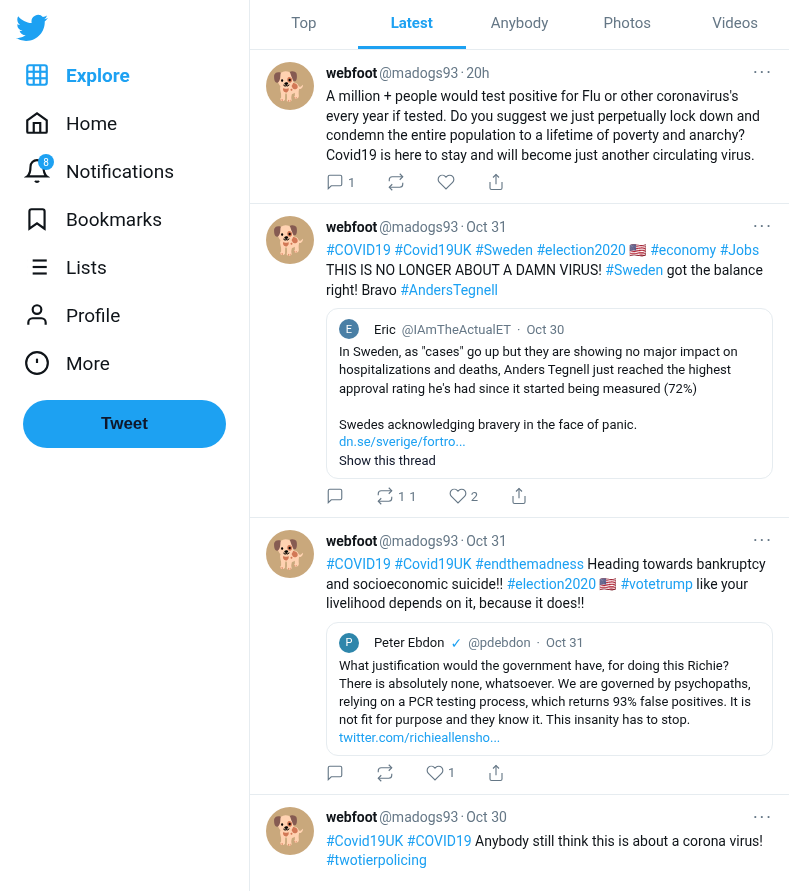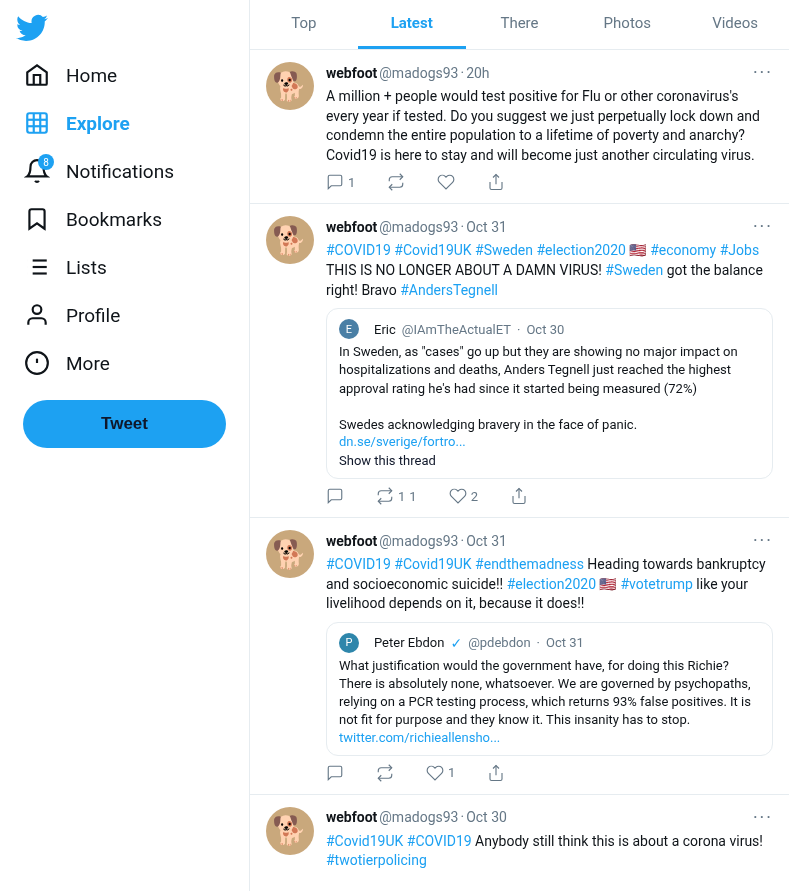--- a/index.html
+++ b/index.html
@@ -150,46 +150,46 @@
 <body>
 
 <div class="sidebar">
   <div class="sidebar-logo">
     <svg viewBox="0 0 24 24" xmlns="http://www.w3.org/2000/svg">
       <path d="M23.954 4.569a10 10 0 0 1-2.825.775 4.958 4.958 0 0 0 2.163-2.723c-.951.555-2.005.959-3.127 1.184a4.92 4.92 0 0 0-8.384 4.482C7.691 8.094 4.066 6.13 1.64 3.161a4.822 4.822 0 0 0-.666 2.475c0 1.71.87 3.213 2.188 4.096a4.904 4.904 0 0 1-2.228-.616v.061a4.923 4.923 0 0 0 3.946 4.827 4.996 4.996 0 0 1-2.212.085 4.937 4.937 0 0 0 4.604 3.417 9.868 9.868 0 0 1-6.102 2.105c-.39 0-.779-.023-1.17-.067a13.995 13.995 0 0 0 7.557 2.209c9.054 0 13.999-7.496 13.999-13.986 0-.209 0-.42-.015-.63a9.936 9.936 0 0 0 2.46-2.548l-.047-.02z"></path>
     </svg>
   </div>
 
   <nav>
-    <div class="nav-item">
-      <span class="nav-icon">
-        <svg viewBox="0 0 24 24" width="26" height="26" fill="none" stroke="currentColor" stroke-width="2">
-            <path d="M3 9.5L12 3l9 6.5V20a1 1 0 0 1-1 1H4a1 1 0 0 1-1-1V9.5z"></path>
-            <polyline points="9 21 9 12 15 12 15 21"></polyline>
-          </svg>
-      </span>
-      <span class="nav-label">Home</span>
-    </div>
-
     <div class="nav-item active">
       <span class="nav-icon">
         <svg viewBox="0 0 24 24" width="26" height="26" fill="none" stroke="#1da1f2" stroke-width="2">
             <rect x="3" y="3" width="18" height="18" rx="2"></rect>
             <line x1="9" y1="3" x2="9" y2="21"></line>
             <line x1="15" y1="3" x2="15" y2="21"></line>
             <line x1="3" y1="9" x2="21" y2="9"></line>
             <line x1="3" y1="15" x2="21" y2="15"></line>
           </svg>
       </span>
       <span class="nav-label" style="color:#1da1f2; font-weight:700;">Explore</span>
     </div>
 
     <div class="nav-item">
       <span class="nav-icon">
         <svg viewBox="0 0 24 24" width="26" height="26" fill="none" stroke="currentColor" stroke-width="2">
+            <path d="M3 9.5L12 3l9 6.5V20a1 1 0 0 1-1 1H4a1 1 0 0 1-1-1V9.5z"></path>
+            <polyline points="9 21 9 12 15 12 15 21"></polyline>
+          </svg>
+      </span>
+      <span class="nav-label">Home</span>
+    </div>
+
+    <div class="nav-item">
+      <span class="nav-icon">
+        <svg viewBox="0 0 24 24" width="26" height="26" fill="none" stroke="currentColor" stroke-width="2">
             <path d="M18 8A6 6 0 0 0 6 8c0 7-3 9-3 9h18s-3-2-3-9"></path>
             <path d="M13.73 21a2 2 0 0 1-3.46 0"></path>
           </svg>
         <span class="badge">8</span>
       </span>
       <span class="nav-label">Notifications</span>
     </div>
 
 
     <div class="nav-item">
@@ -239,21 +239,21 @@
 
   <button class="tweet-btn">Tweet</button>
 
 </div>
 
 <div class="main">
 
   <div class="tabs">
     <div class="tab">Top</div>
     <div class="tab active">Latest</div>
-    <div class="tab">There</div>
+    <div class="tab">Anybody</div>
     <div class="tab">Photos</div>
     <div class="tab">Videos</div>
   </div>
 
   <div class="feed">
 
     <div class="tweet-card">
       <div class="tweet-avatar">
         <span class="dog-icon">🐕</span>
       </div>

